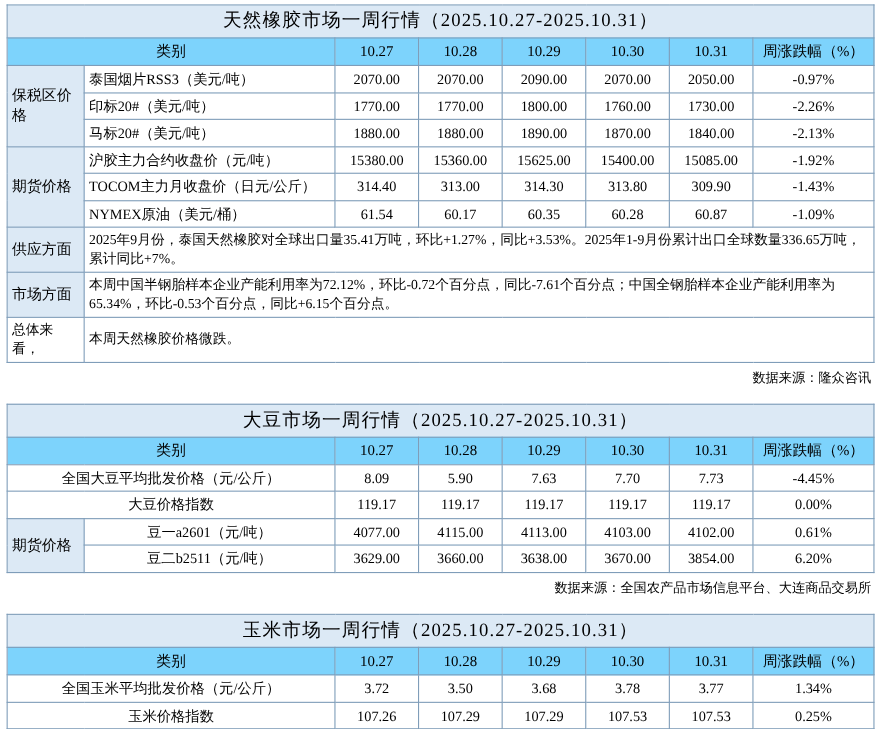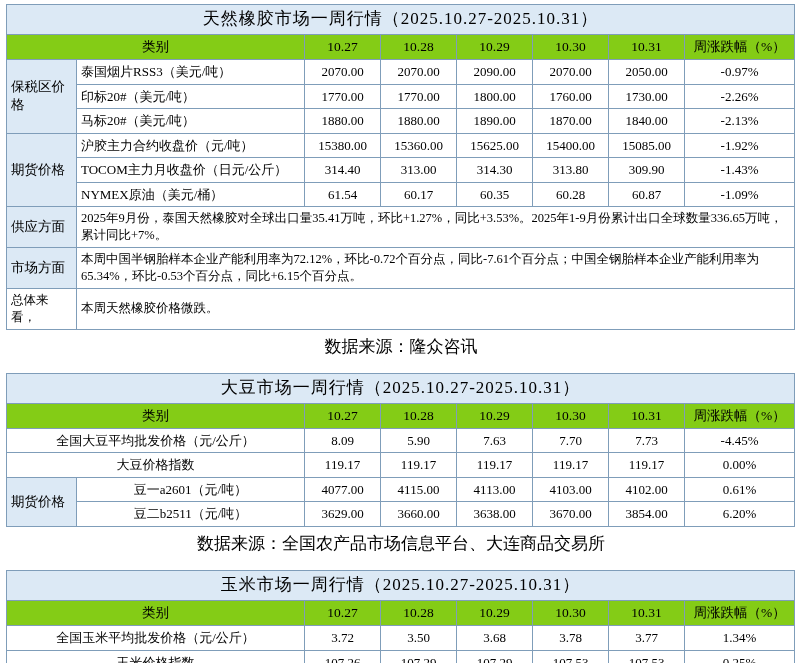--- a/index.html
+++ b/index.html
@@ -35,21 +35,21 @@
   .title-cell {
     background: #dce9f5;
     text-align: center;
     font-size: 17px;
     font-weight: bold;
     letter-spacing: 1px;
     padding: 6px 4px;
     font-family: "Liberation Serif", "DejaVu Serif", serif;
   }
   .hdr {
-    background: #84cc16;
+    background: #7dd3fc;
     text-align: center;
     font-weight: bold;
     font-size: 13.5px;
   }
   .rowlabel {
     background: #dce9f5;
     font-weight: bold;
     font-size: 13.5px;
   }
   .namecell {
@@ -68,23 +68,23 @@
     font-size: 13px;
     font-family: "Liberation Serif", "DejaVu Serif", serif;
   }
   .textblock {
     text-align: left;
     font-size: 12.5px;
     line-height: 1.5;
     padding: 4px 5px;
   }
   .src {
-    font-size: 17px;
+    font-size: 12px;
     padding: 5px 2px 3px 4px;
-    text-align: center;
+    text-align: right;
   }
   .spacer {
     height: 12px;
   }
   .bold { font-weight: bold; }
 </style>
 </head>
 <body>
 
 <div class="page">

